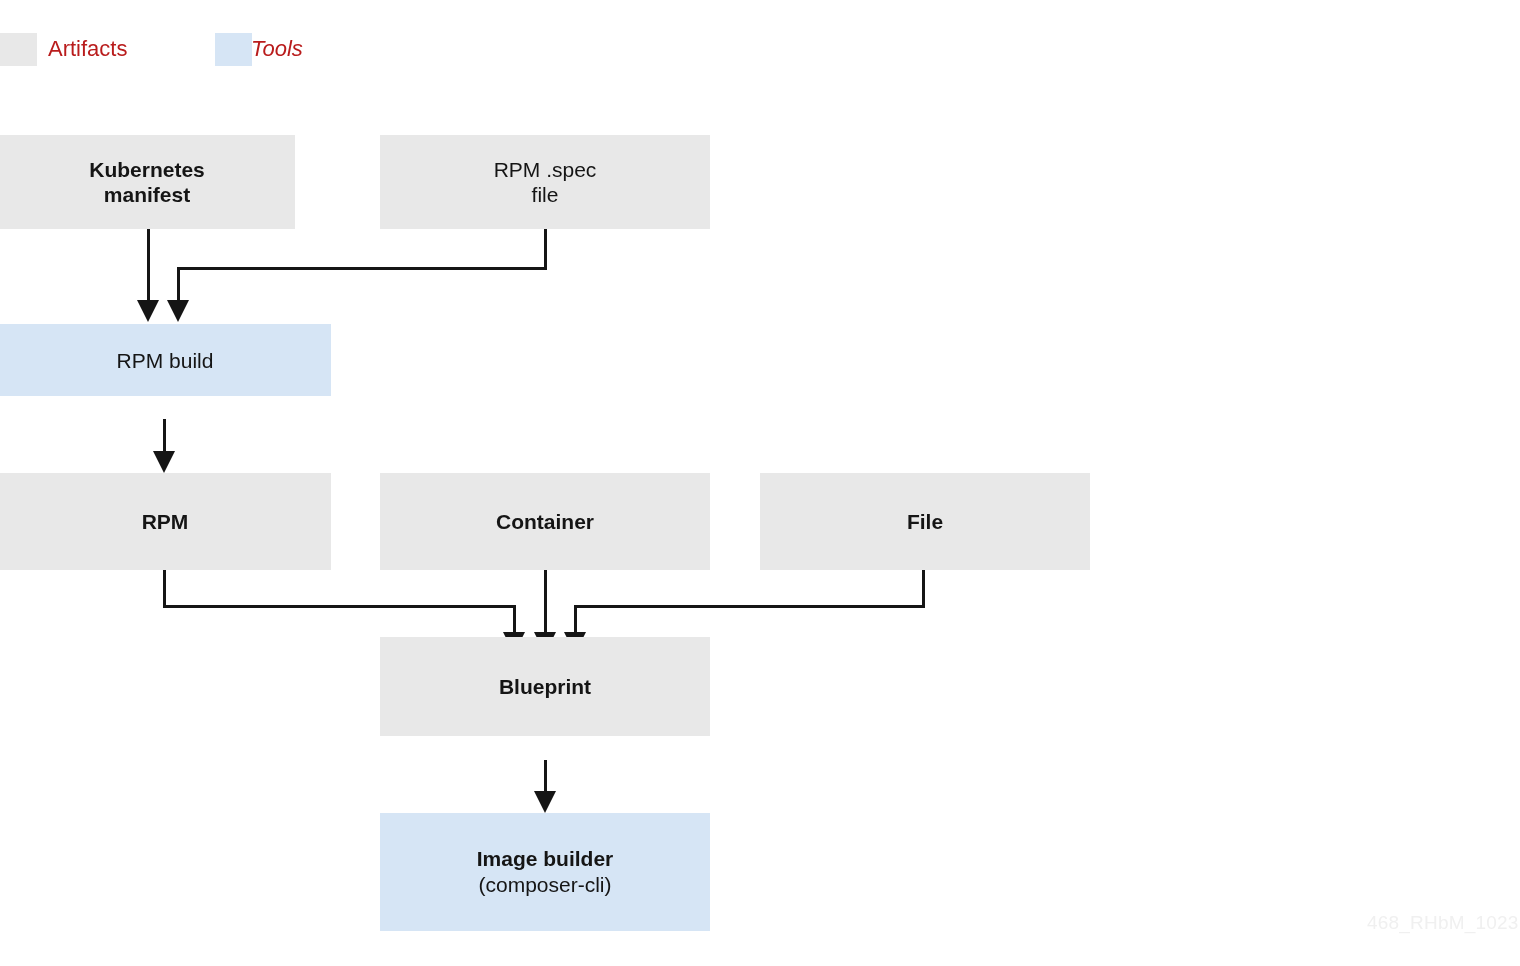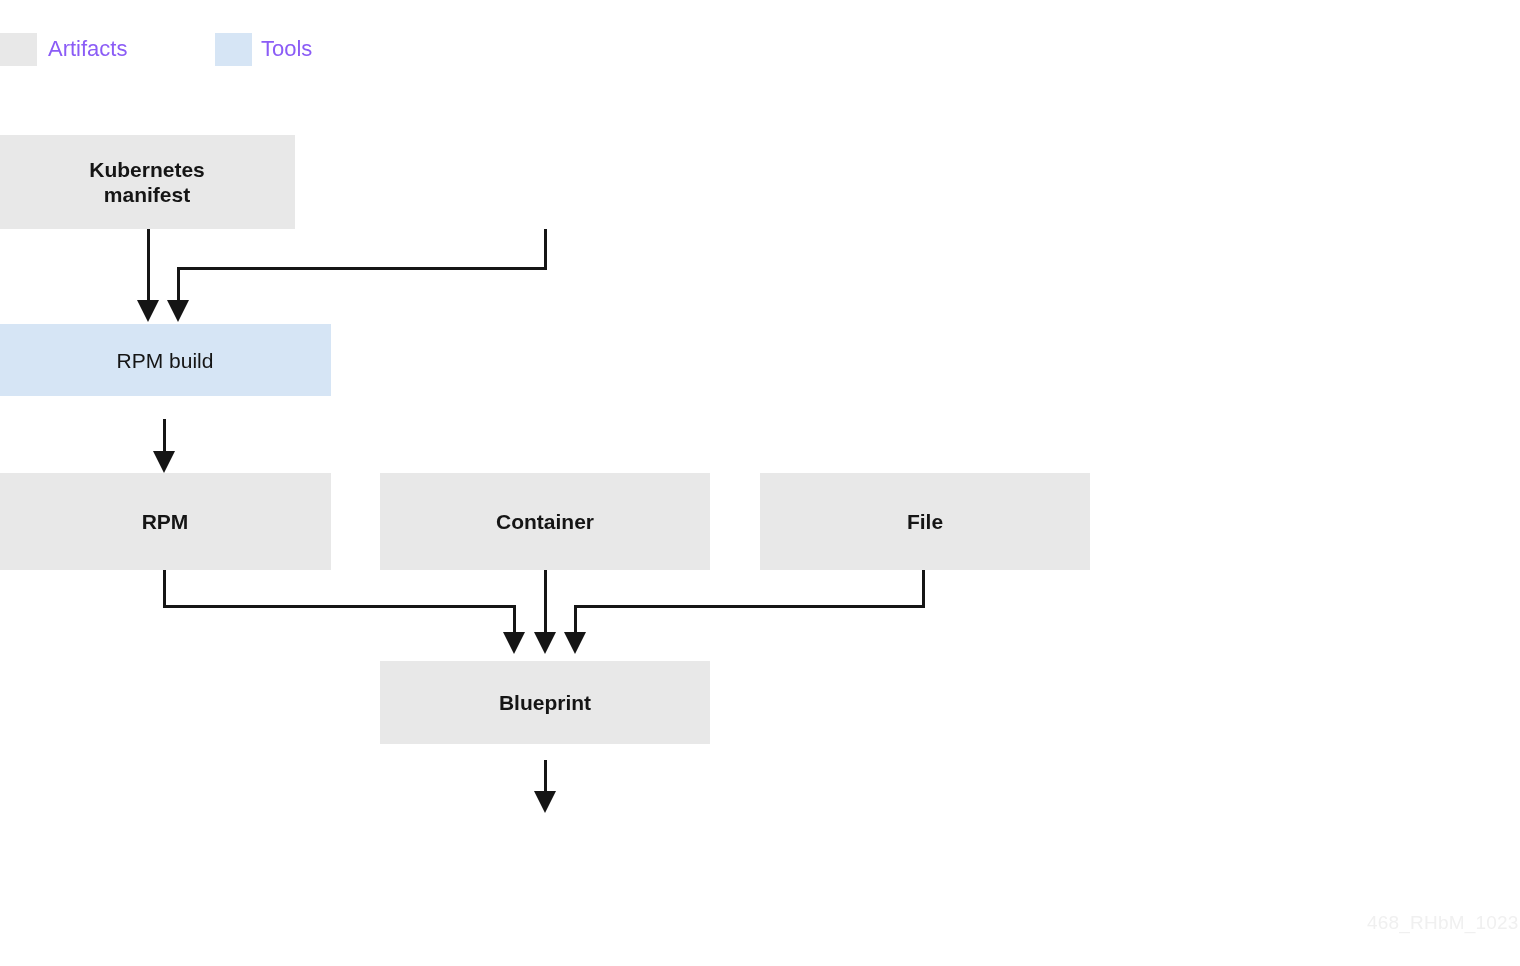--- a/index.html
+++ b/index.html
@@ -24,21 +24,21 @@
   
   .legend-swatch {
     position: absolute;
     width: 37px;
     height: 33px;
   }
   .legend-label {
     position: absolute;
     font-size: 22px;
     line-height: 33px;
-    color: #8b5cf6;
+    color: #b91c1c;
     white-space: nowrap;
   }
 
   
   .node {
     position: absolute;
     display: flex;
     flex-direction: column;
     align-items: center;
     justify-content: center;
@@ -91,28 +91,32 @@
 </head>
 <body>
 
 <div id="canvas">
 
   <div>
     <div class="legend-swatch" style="left:0px; top:33px; background:#e8e8e8;"></div>
     <div class="legend-label" style="left:48px; top:32px;">Artifacts</div>
 
     <div class="legend-swatch" style="left:215px; top:33px; background:#d6e5f5;"></div>
-    <div class="legend-label" style="left:261px; top:32px;">Tools</div>
+    <div class="legend-label" style="left:251px; top:32px;font-style:italic;">Tools</div>
   </div>
 
   <div class="node artifact" style="left:-1px; top:135px; width:296px; height:94px;">
     <div class="node-title">Kubernetes</div>
     <div class="node-title">manifest</div>
   </div>
 
+  <div class="node artifact" style="left:380px; top:135px; width:330px; height:94px;">
+    <div class="node-title regular">RPM .spec</div>
+    <div class="node-title regular">file</div>
+  </div>
 
   <div class="vline" style="left:147px; top:229px; height:74px;"></div>
   <div class="arrowhead" style="left:137px; top:300px;"></div>
 
   <div class="vline" style="left:544px; top:229px; height:41px;"></div>
   <div class="hline" style="left:177px; top:267px; width:370px;"></div>
   <div class="vline" style="left:177px; top:267px; height:36px;"></div>
   <div class="arrowhead" style="left:167px; top:300px;"></div>
 
   <div class="node tool" style="left:-1px; top:324px; width:332px; height:72px;">
@@ -140,23 +144,27 @@
   <div class="arrowhead" style="left:503px; top:632px;"></div>
 
   <div class="vline" style="left:544px; top:570px; height:65px;"></div>
   <div class="arrowhead" style="left:534px; top:632px;"></div>
 
   <div class="vline" style="left:922px; top:570px; height:38px;"></div>
   <div class="hline" style="left:574px; top:605px; width:351px;"></div>
   <div class="vline" style="left:574px; top:605px; height:30px;"></div>
   <div class="arrowhead" style="left:564px; top:632px;"></div>
 
-  <div class="node artifact" style="left:380px; top:661px; width:330px; height:83px;">
+  <div class="node artifact" style="left:380px; top:637px; width:330px; height:99px;">
     <div class="node-title">Blueprint</div>
   </div>
 
   <div class="vline" style="left:544px; top:760px; height:37px;"></div>
   <div class="arrowhead" style="left:534px; top:791px;"></div>
 
+  <div class="node tool" style="left:380px; top:813px; width:330px; height:118px;">
+    <div class="node-title">Image builder</div>
+    <div class="node-sub">(composer-cli)</div>
+  </div>
 
   <div class="watermark" style="left:1367px; top:912px;">468_RHbM_1023</div>
 
 </div>
 
 </body></html>

